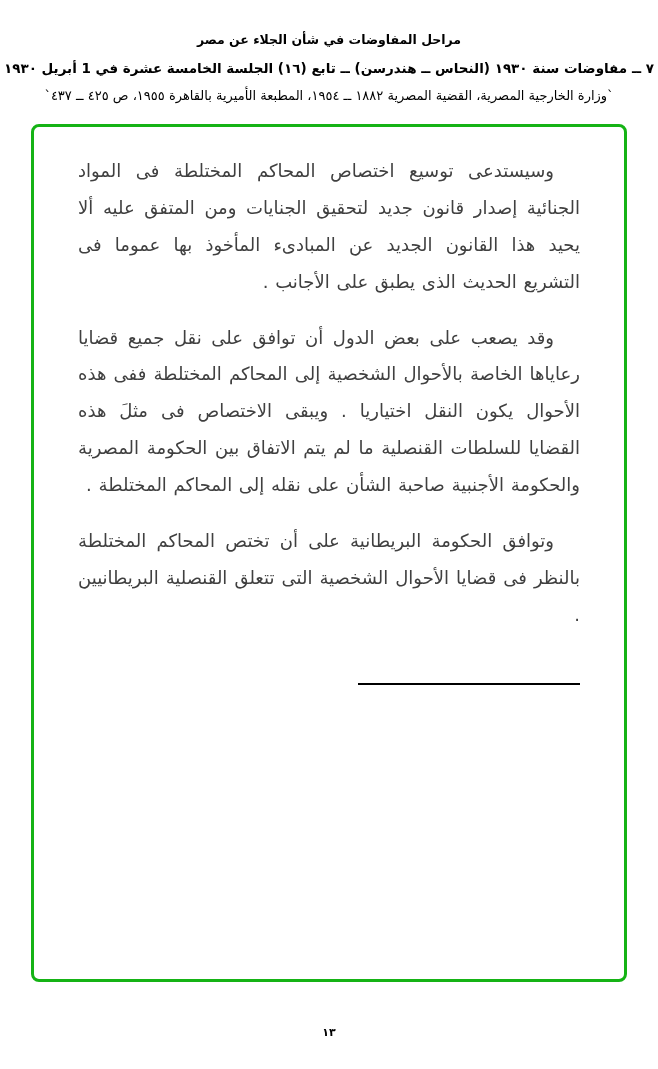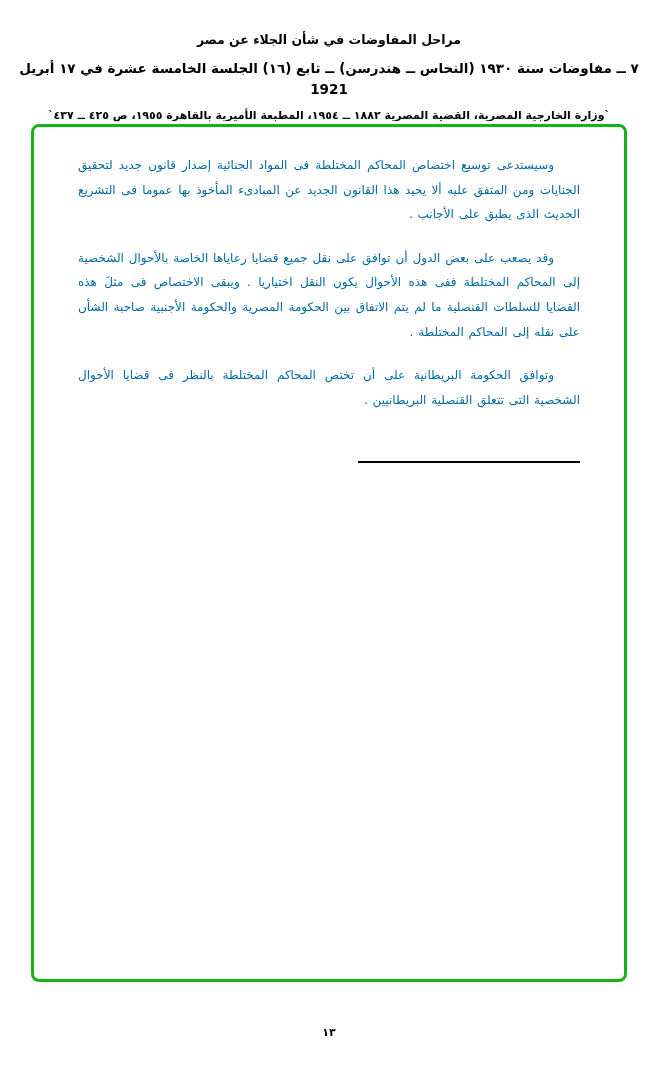--- a/index.html
+++ b/index.html
@@ -40,22 +40,22 @@
     font-size: 12.5px;
     font-weight: bold;
     margin-bottom: 9px;
   }
   .header .subtitle {
     font-size: 13.5px;
     font-weight: bold;
     margin-bottom: 7px;
   }
   .header .source {
-    font-size: 11px;
-    font-weight: bold;
+    font-size: 13px;
+    font-weight: normal;
   }
 
   
   .frame {
     position: absolute;
     top: 124px;
     left: 31px;
     width: 596px;
     height: 858px;
     border: 3px solid #15b315;
@@ -68,25 +68,25 @@
     position: absolute;
     top: 26px;
     right: 44px;
     left: 44px;
     direction: rtl;
     text-align: justify;
     text-align-last: right;
   }
 
   .para {
-    font-size: 12px;
+    font-size: 18px;
     line-height: 2.05;
     margin: 0 0 19px 0;
     text-indent: 26px;
-    color: #0369a1;
+    color: #404040;
     font-family: "DejaVu Sans", sans-serif;
     word-spacing: 1px;
   }
 
   .rule-wrap {
     margin-top: 36px;
     text-align: center;
   }
   .rule {
     display: inline-block;
@@ -108,21 +108,21 @@
     margin-top: 25px;
   }
 </style>
 </head>
 <body>
 
 <div class="page">
 
   <div class="header">
     <span class="line title">مراحل المفاوضات في شأن الجلاء عن مصر</span>
-    <span class="line subtitle">٧ ــ مفاوضات سنة ١٩٣٠ (النحاس ــ هندرسن) ــ تابع (١٦) الجلسة الخامسة عشرة في ١٧ أبريل 1921</span>
+    <span class="line subtitle">٧ ــ مفاوضات سنة ١٩٣٠ (النحاس ــ هندرسن) ــ تابع (١٦) الجلسة الخامسة عشرة في 1 أبريل ١٩٣٠</span>
     <span class="line source">`وزارة الخارجية المصرية، القضية المصرية ١٨٨٢ ــ ١٩٥٤، المطبعة الأميرية بالقاهرة ١٩٥٥، ص ٤٢٥ ــ ٤٣٧`</span>
   </div>
 
   <div class="frame">
     <div class="body-text">
       <p class="para">وسيستدعى توسيع اختصاص المحاكم المختلطة فى المواد الجنائية إصدار قانون جديد لتحقيق الجنايات ومن المتفق عليه ألا يحيد هذا القانون الجديد عن المبادىء المأخوذ بها عموما فى التشريع الحديث الذى يطبق على الأجانب .</p>
       <p class="para">وقد يصعب على بعض الدول أن توافق على نقل جميع قضايا رعاياها الخاصة بالأحوال الشخصية إلى المحاكم المختلطة ففى هذه الأحوال يكون النقل اختياريا . ويبقى الاختصاص فى مثلَ هذه القضايا للسلطات القنصلية ما لم يتم الاتفاق بين الحكومة المصرية والحكومة الأجنبية صاحبة الشأن على نقله إلى المحاكم المختلطة .</p>
       <p class="para">وتوافق الحكومة البريطانية على أن تختص المحاكم المختلطة بالنظر فى قضايا الأحوال الشخصية التى تتعلق القنصلية البريطانيين .</p>
 
       <div class="rule-wrap">

